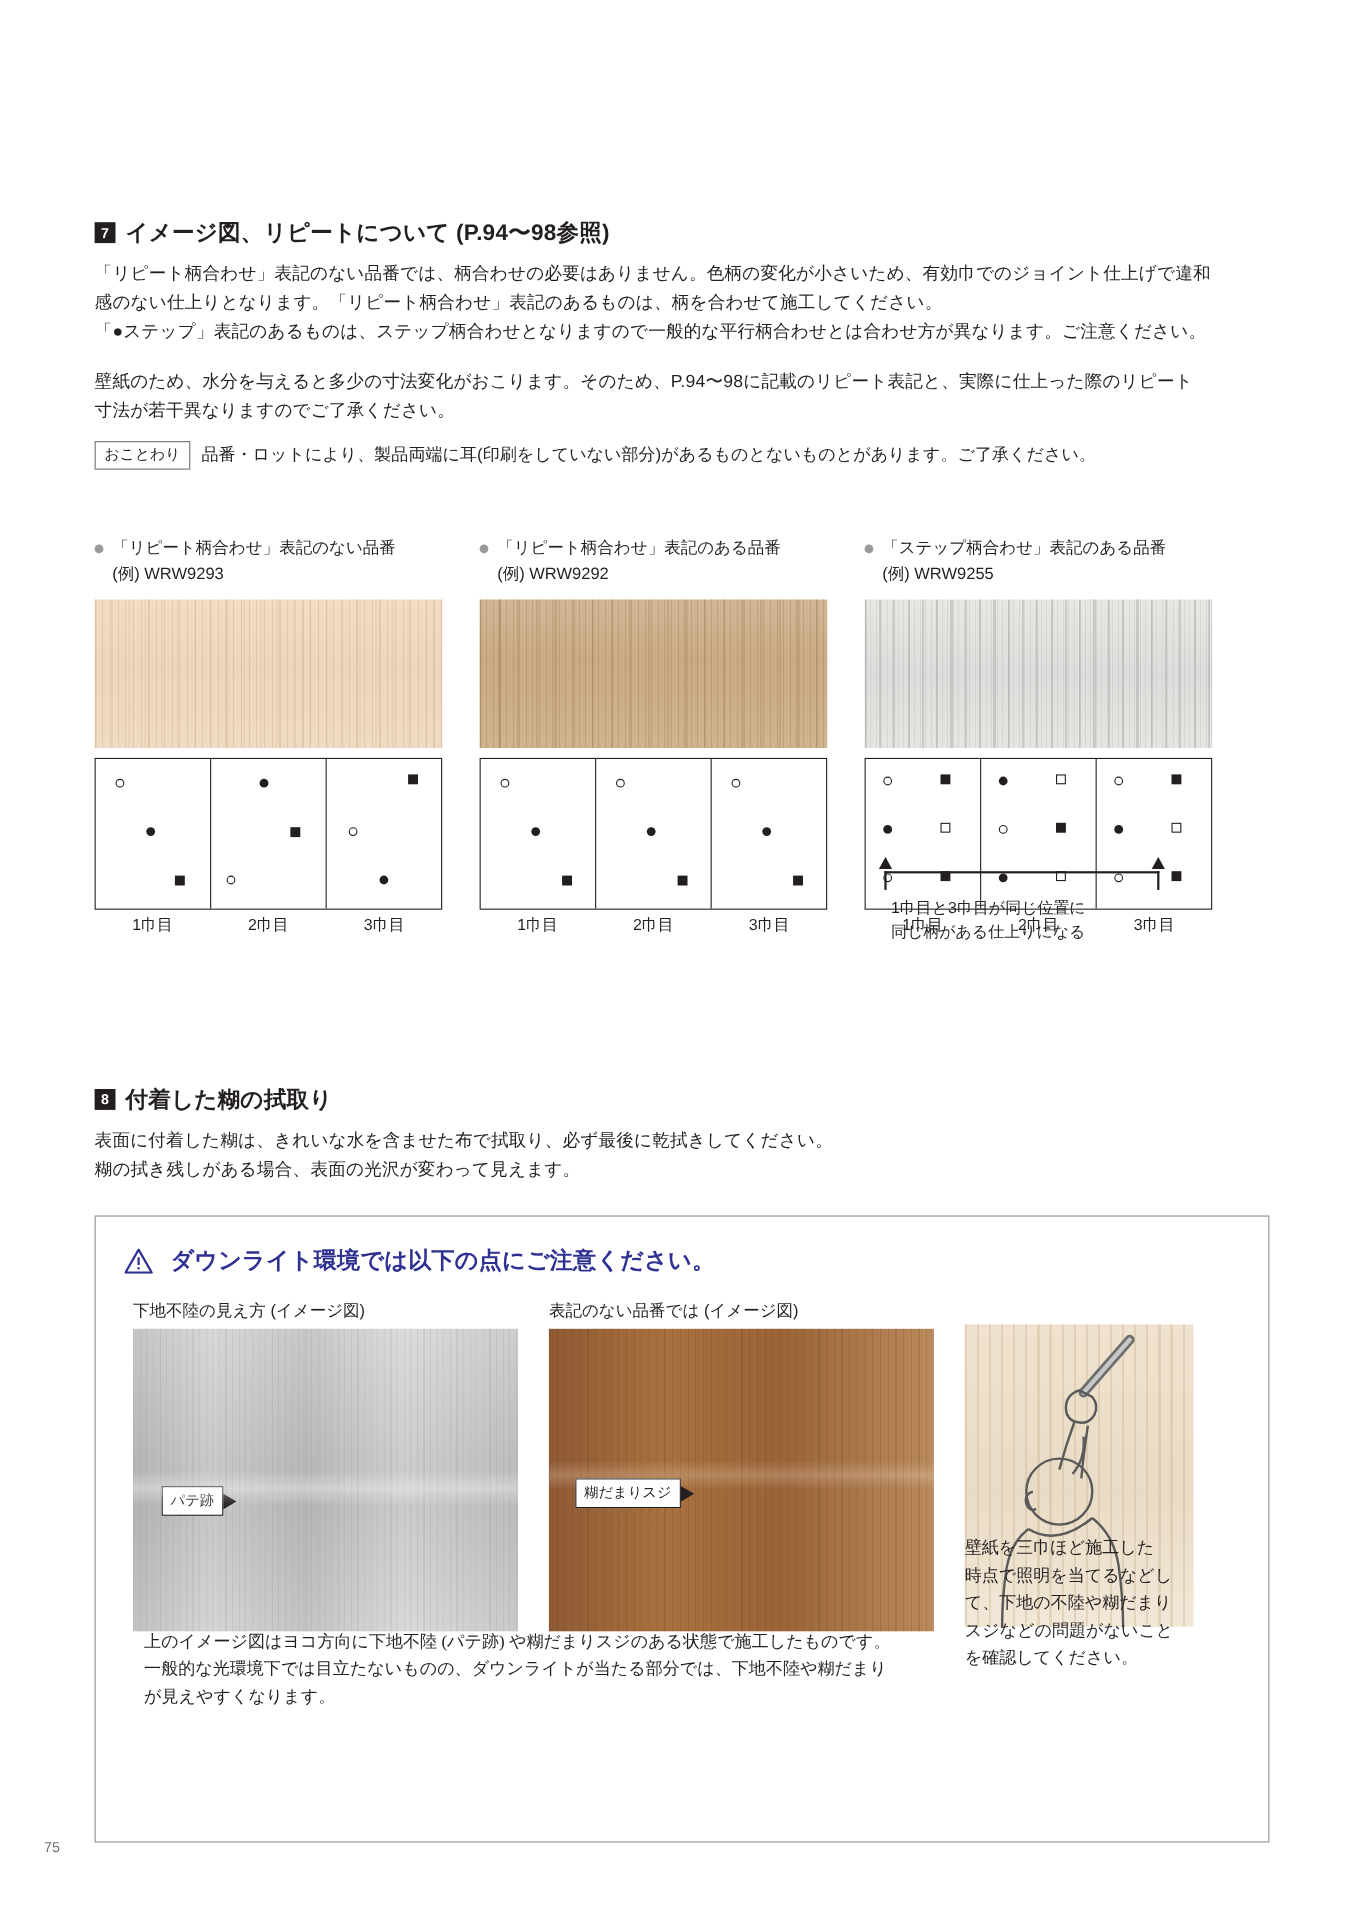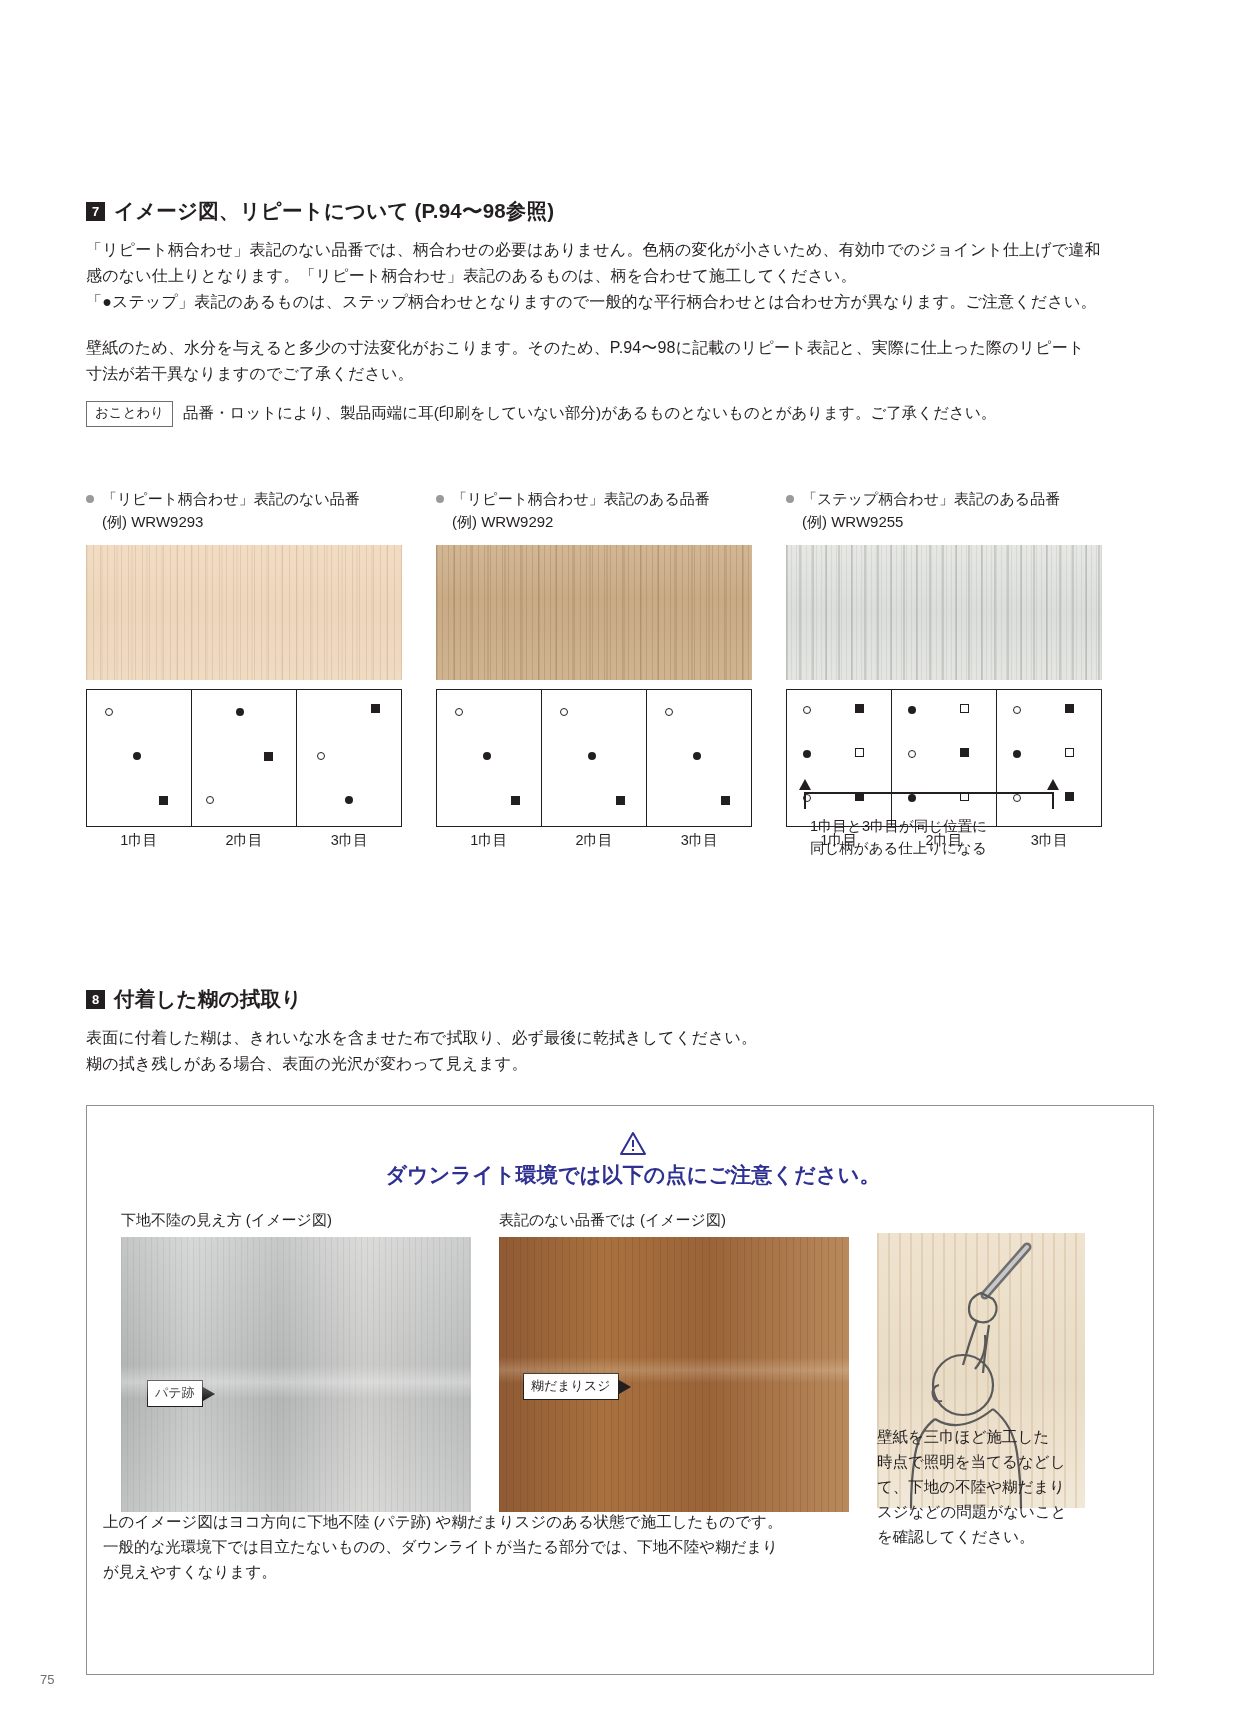--- a/index.html
+++ b/index.html
@@ -95,21 +95,21 @@
 
   
   #sec8 { position:absolute; left:86px; top:985px; width:1070px; }
   #sec8 .body { margin-top:12px; }
 
   
   #caution {
     position:absolute; left:86px; top:1105px; width:1068px; height:570px;
     border:1px solid #8f8f8f; box-sizing:border-box; background:#fff;
   }
-  .caution-head { display:flex; align-items:center; gap:6px; margin:26px 0 0 26px;flex-direction:column; }
+  .caution-head { display:flex; align-items:center; gap:16px; margin:26px 0 0 26px; }
   .warn-tri { width:26px; height:23px; position:relative; flex:0 0 auto; }
   .caution-title { font-size:21px; font-weight:bold; color:#2e3192; letter-spacing:0.01em; }
   .caution-para { margin:12px 34px 0 34px; font-size:15.5px; line-height:1.62; }
 
   .img-row { position:relative; margin:22px 0 0 0; height:330px; }
   .img-block { position:absolute; top:0; }
   .img-cap { font-size:15px; margin-bottom:7px; }
 
   .photo { position:relative; overflow:hidden; }
   .photo1 {
@@ -367,21 +367,21 @@
 
             <path d="M58 186 q-16 12 -20 36 q-4 26 -4 53" fill="none" stroke="#5a5a5a" stroke-width="2.2"></path>
             <path d="M116 176 q20 16 24 44 q4 28 4 55" fill="none" stroke="#5a5a5a" stroke-width="2.2"></path>
             <path d="M58 186 q26 16 58 -10" fill="none" stroke="#5a5a5a" stroke-width="2.2"></path>
 
             <path d="M98 136 q12 -14 10 -34" fill="none" stroke="#5a5a5a" stroke-width="2.2"></path>
           </svg>
         </div>
       </div>
 
-      <div style="position:absolute; left:16px; top:298px; width:720px;" class="photo-note">
+      <div style="position:absolute; left:44px; top:298px; width:720px;font-family:Liberation Serif, serif;" class="photo-note">
         <div>上のイメージ図はヨコ方向に下地不陸 (パテ跡) や糊だまりスジのある状態で施工したものです。</div>
         <div>一般的な光環境下では目立たないものの、ダウンライトが当たる部分では、下地不陸や糊だまり</div>
         <div>が見えやすくなります。</div>
       </div>
 
       <div style="position:absolute; left:790px; top:213px; width:220px;" class="photo-note">
         <div>壁紙を三巾ほど施工した</div>
         <div>時点で照明を当てるなどし</div>
         <div>て、下地の不陸や糊だまり</div>
         <div>スジなどの問題がないこと</div>

